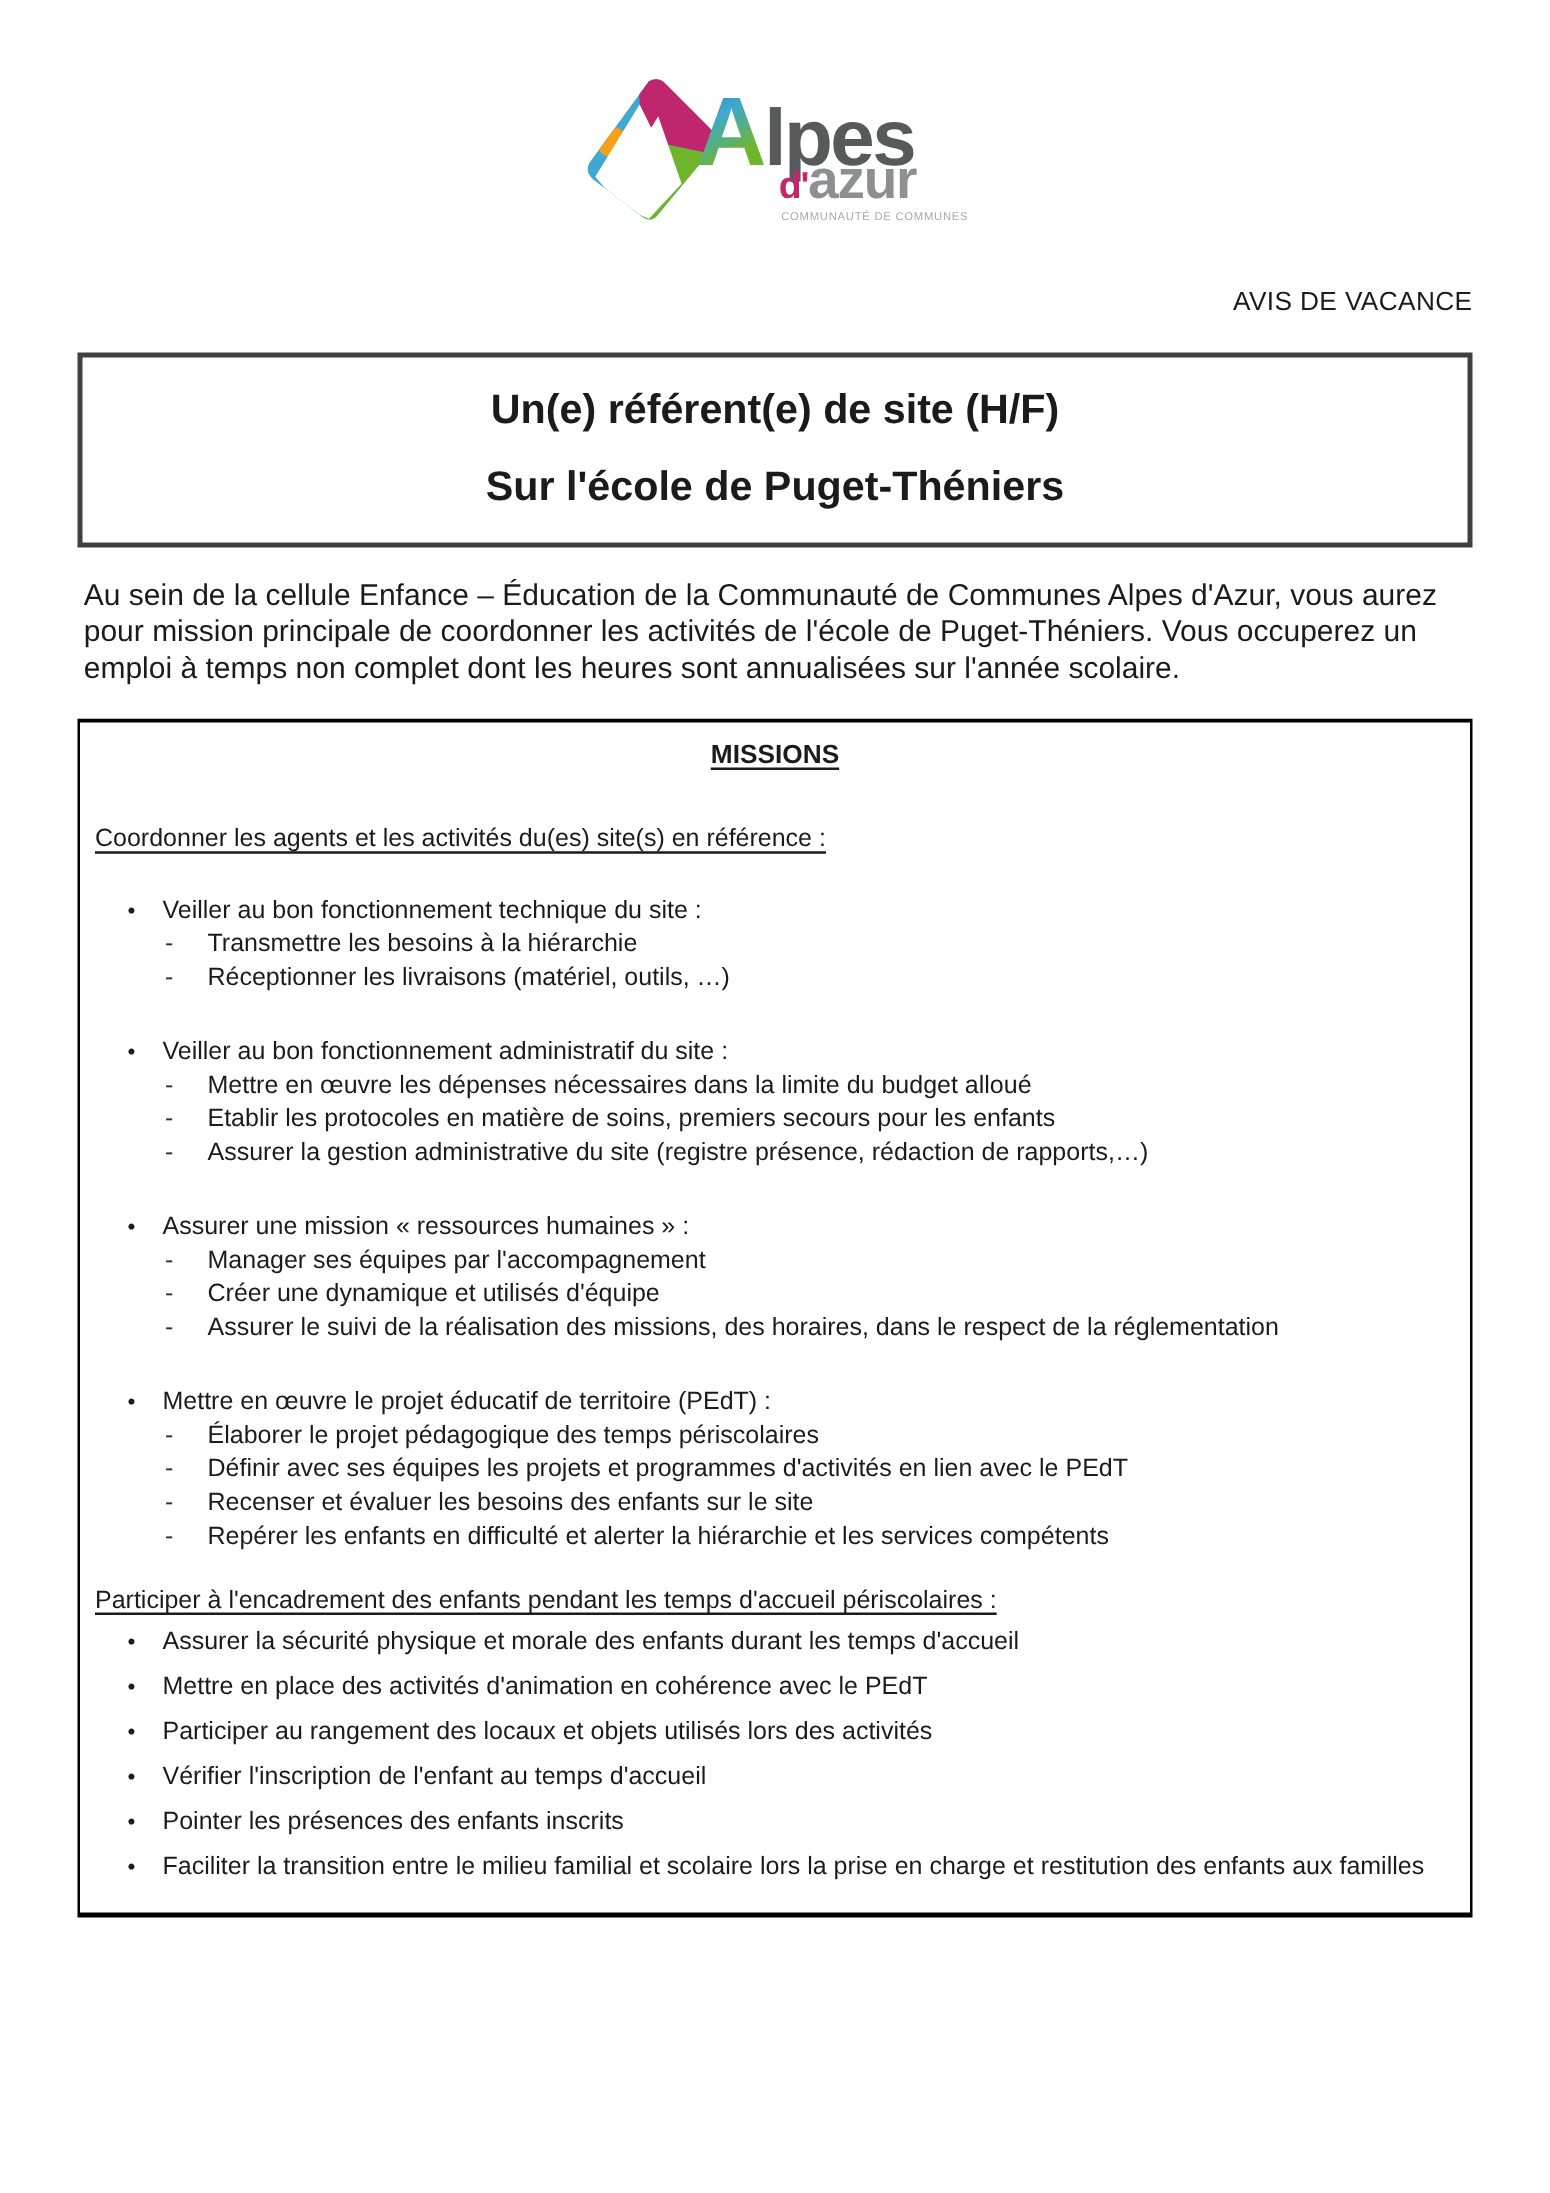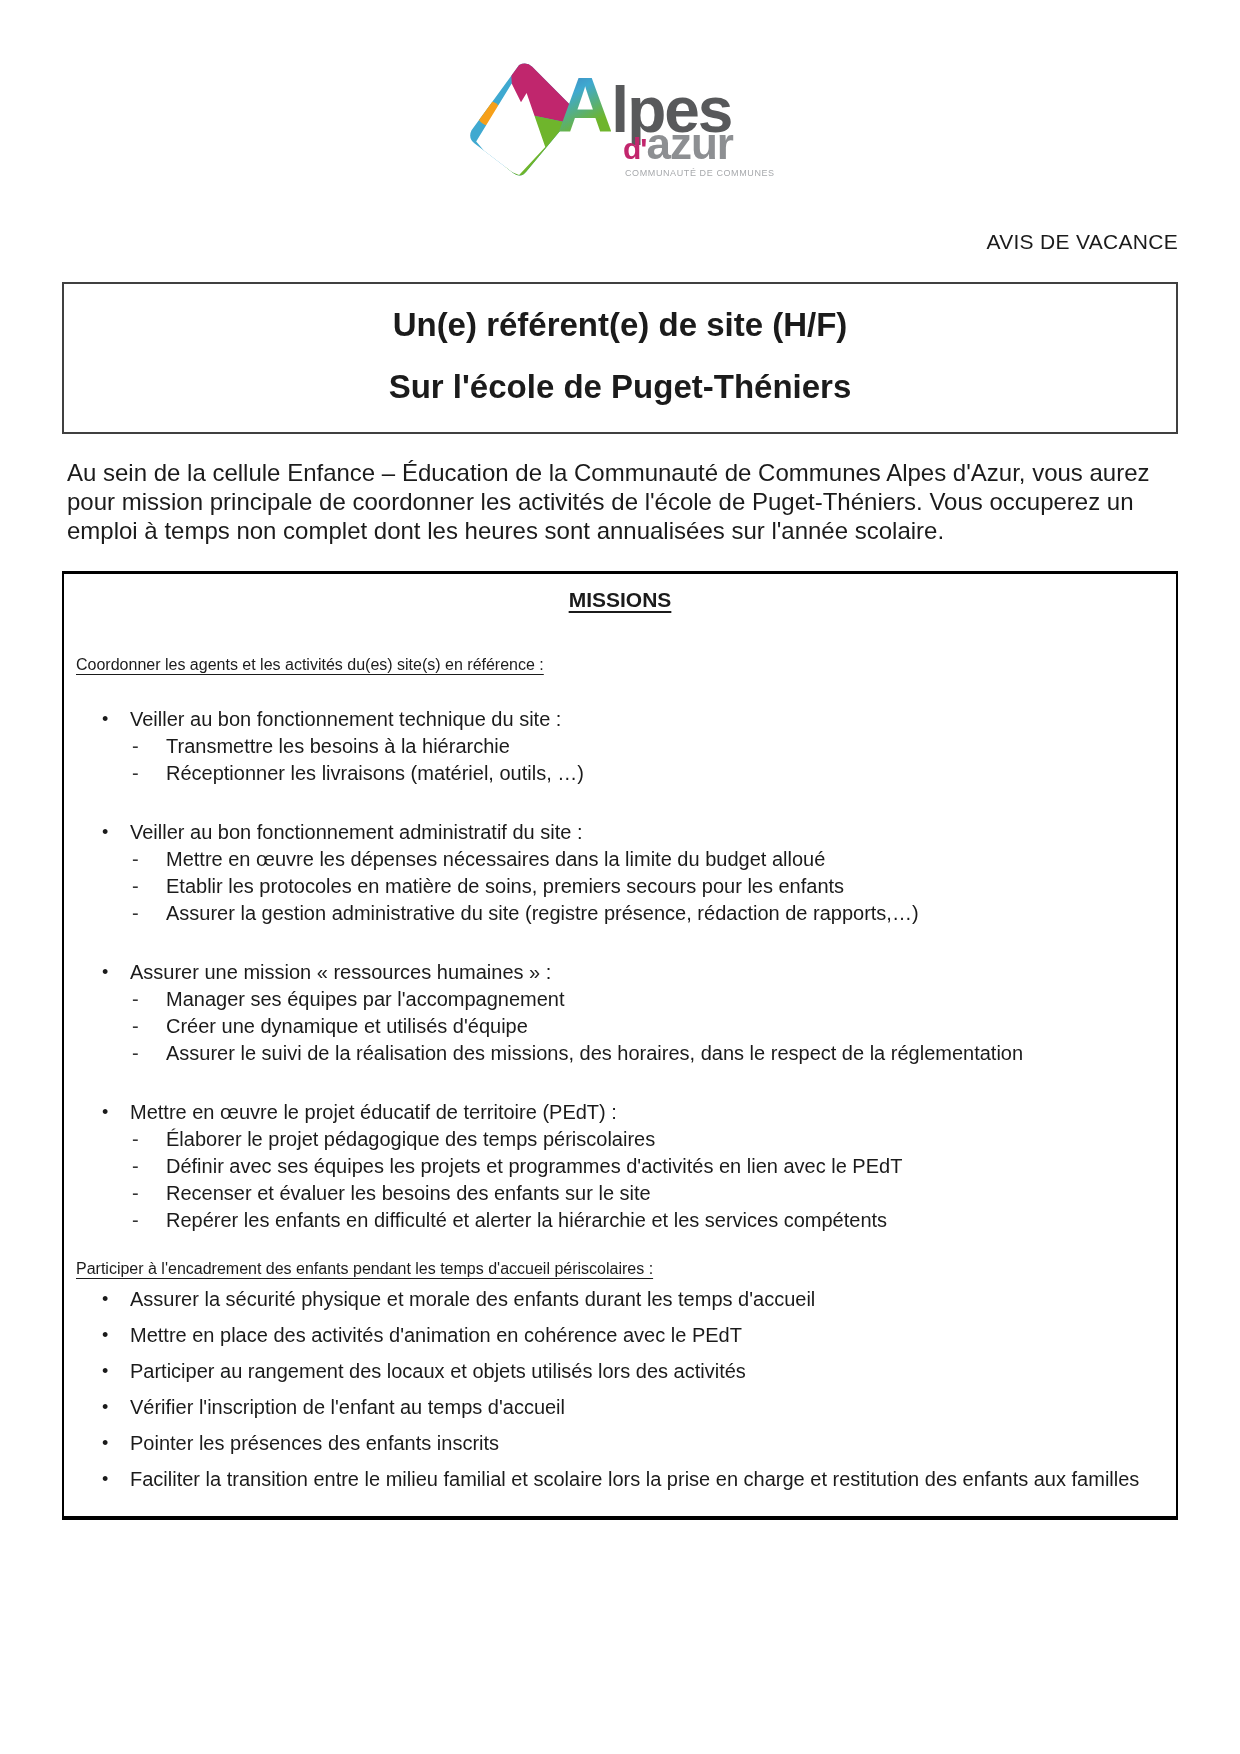--- a/index.html
+++ b/index.html
@@ -20,31 +20,31 @@
   .logo-alpes .rest{font-size:64px;color:#58595b;}
   .logo-dazur{position:absolute;left:158px;top:62px;font-weight:bold;line-height:1;letter-spacing:-1px;}
   .logo-dazur .dp{font-size:30px;color:#c2266d;}
   .logo-dazur .rest{font-size:44px;color:#8d8f92;}
   .logo-sub{position:absolute;left:160px;top:108px;font-size:9px;color:#a7a9ac;letter-spacing:0.6px;white-space:nowrap;}
 
   
   .notice-title{margin-top:38px;text-align:right;font-size:21px;font-weight:normal;letter-spacing:0.3px;}
   .recruit-line{margin-top:32px;text-align:center;font-size:20px;}
 
-  .title-box{margin-top:28px;border:2px solid #404040;text-align:center;padding:14px 10px 12px;}
+  .title-box{margin-top:28px;border:4px solid #404040;text-align:center;padding:14px 10px 12px;}
   .title-box .l1{font-size:33px;font-weight:bold;margin-top:8px;}
   .title-box .l2{font-size:33px;font-weight:bold;margin:24px 0 14px;}
 
   .intro-para{margin-top:24px;padding:0 5px;font-size:24px;line-height:29px;text-align:left;}
 
   
   .missions-box{margin-top:26px;border:2px solid #000;border-top-width:3px;border-bottom-width:4px;padding:10px 12px 14px;}
   .missions-title{text-align:center;font-size:21px;font-weight:bold;text-decoration:underline;text-decoration-thickness:2px;text-underline-offset:4px;margin-top:4px;}
   .missions-heading{margin-top:36px;font-size:20.5px;font-weight:bold;text-decoration:underline;text-decoration-thickness:2px;text-underline-offset:4px;}
-  .section-title{margin-top:44px;font-size:16px;text-decoration:underline;text-underline-offset:4px;}
+  .section-title{margin-top:44px;font-size:20px;text-decoration:underline;text-underline-offset:4px;}
   .section-title.tight{margin-top:26px;}
 
   .group{margin-top:32px;}
   .group:first-of-type{margin-top:40px;}
   .b-row{display:flex;padding-left:26px;font-size:20px;line-height:27px;}
   .b-row .marker{flex:none;width:28px;font-size:18px;}
   .b-row .txt{flex:1;}
   .s-row{display:flex;padding-left:56px;font-size:20px;line-height:27px;}
   .s-row .marker{flex:none;width:34px;color:#333;}
   .s-row .txt{flex:1;}

